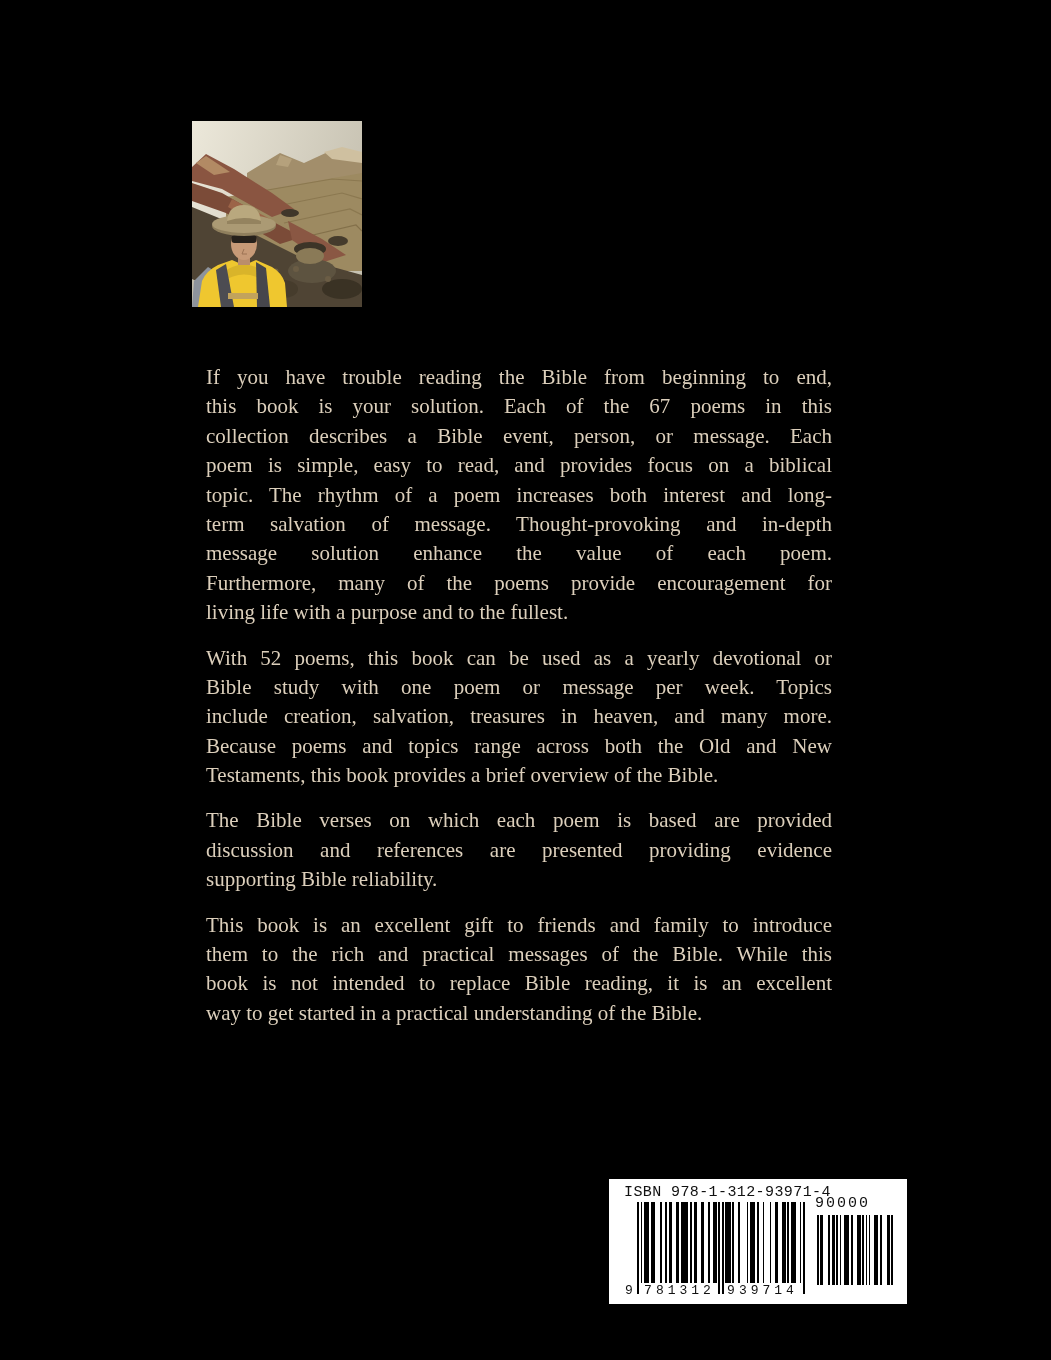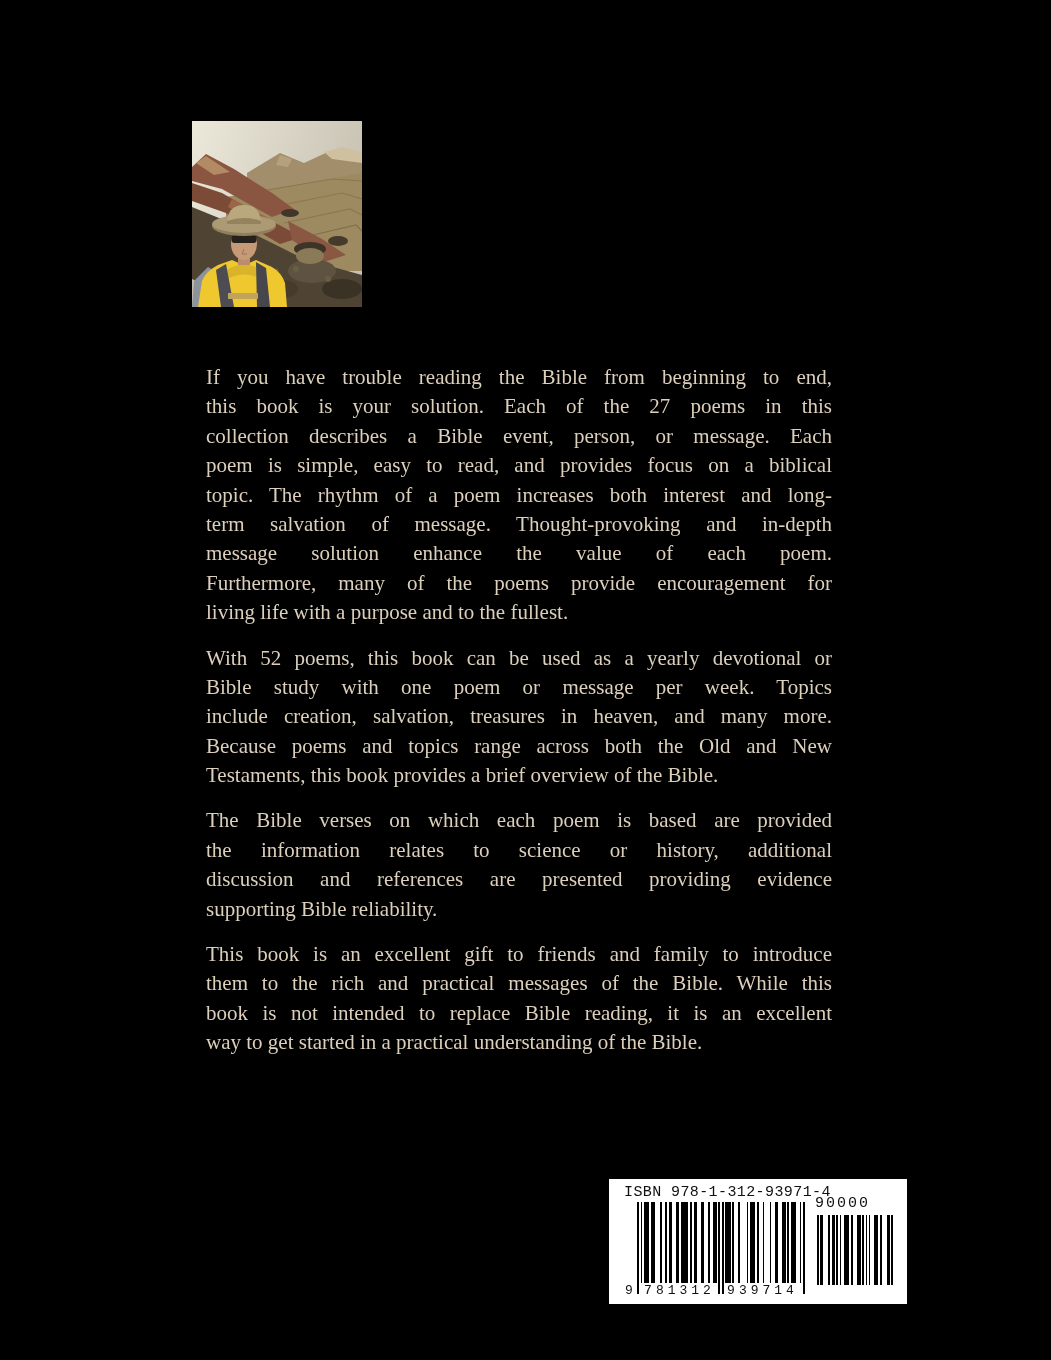--- a/index.html
+++ b/index.html
@@ -165,39 +165,38 @@
       <ellipse cx="52" cy="105" rx="32" ry="10" fill="#8f7f5d"></ellipse>
       <ellipse cx="52" cy="103" rx="32" ry="9" fill="#ab9a74"></ellipse>
       <path d="M 35,103 Q 35,84 52,84 Q 69,84 69,103 Z" fill="#b9a87e"></path>
       <path d="M 35,100 Q 52,94 69,100 L 69,103 L 35,103 Z" fill="#94835f"></path>
     </svg>
   </div>
 
   <div class="synopsis">
       <div class="para">
         <div class="line">If you have trouble reading the Bible from beginning to end,</div>
-        <div class="line">this book is your solution.  Each of the 27 poems in this</div>
+        <div class="line">this book is your solution.  Each of the 67 poems in this</div>
         <div class="line">collection describes a Bible event, person, or message.  Each</div>
         <div class="line">poem is simple, easy to read, and provides focus on a biblical</div>
         <div class="line">topic.  The rhythm of a poem increases both interest and long-</div>
         <div class="line">term salvation of message.  Thought-provoking and in-depth</div>
         <div class="line">message solution enhance the value of each poem.</div>
         <div class="line">Furthermore, many of the poems provide encouragement for</div>
         <div class="line last">living life with a purpose and to the fullest.</div>
       </div>
       <div class="para">
         <div class="line">With 52 poems, this book can be used as a yearly devotional or</div>
         <div class="line">Bible study with one poem or message per week.  Topics</div>
         <div class="line">include creation, salvation, treasures in heaven, and many more.</div>
         <div class="line">Because poems and topics range across both the Old and New</div>
         <div class="line last">Testaments, this book provides a brief overview of the Bible.</div>
       </div>
       <div class="para">
         <div class="line">The Bible verses on which each poem is based are provided</div>
-        <div class="line">the information relates to science or history, additional</div>
         <div class="line">discussion and references are presented providing evidence</div>
         <div class="line last">supporting Bible reliability.</div>
       </div>
       <div class="para">
         <div class="line">This book is an excellent gift to friends and family to introduce</div>
         <div class="line">them to the rich and practical messages of the Bible.  While this</div>
         <div class="line">book is not intended to replace Bible reading, it is an excellent</div>
         <div class="line last">way to get started in a practical understanding of the Bible.</div>
       </div>
     </div>

